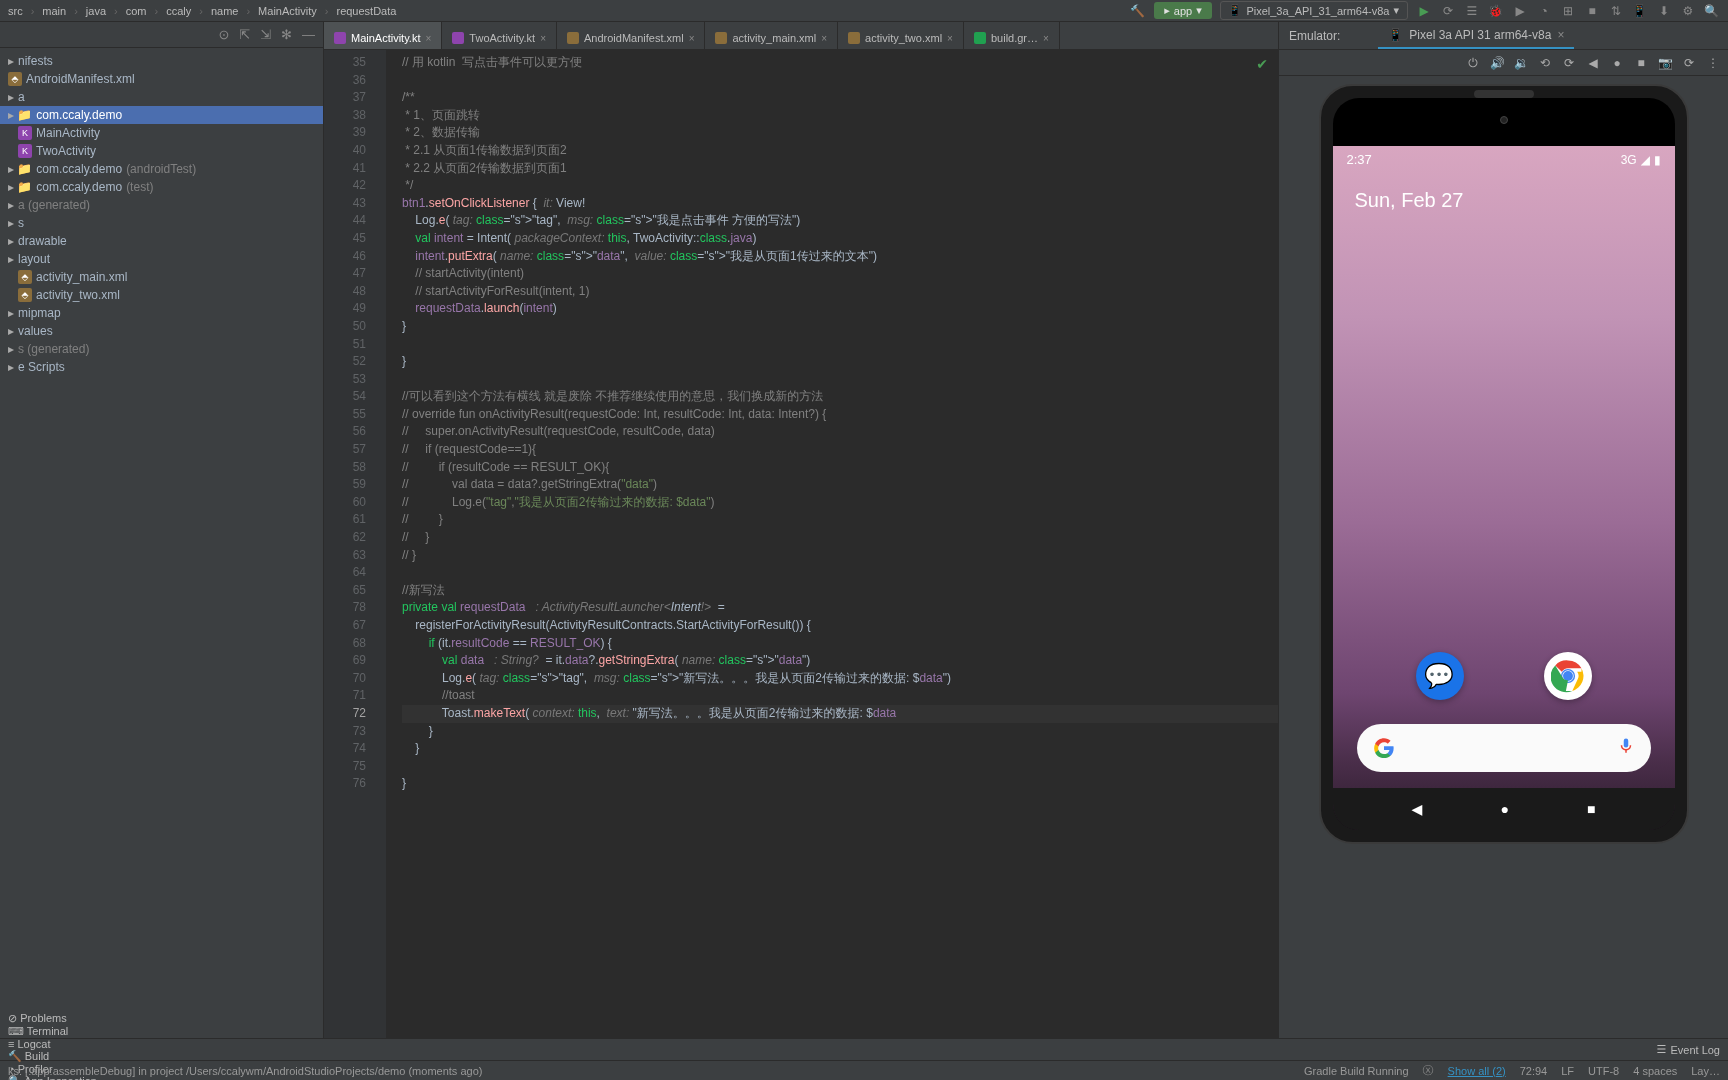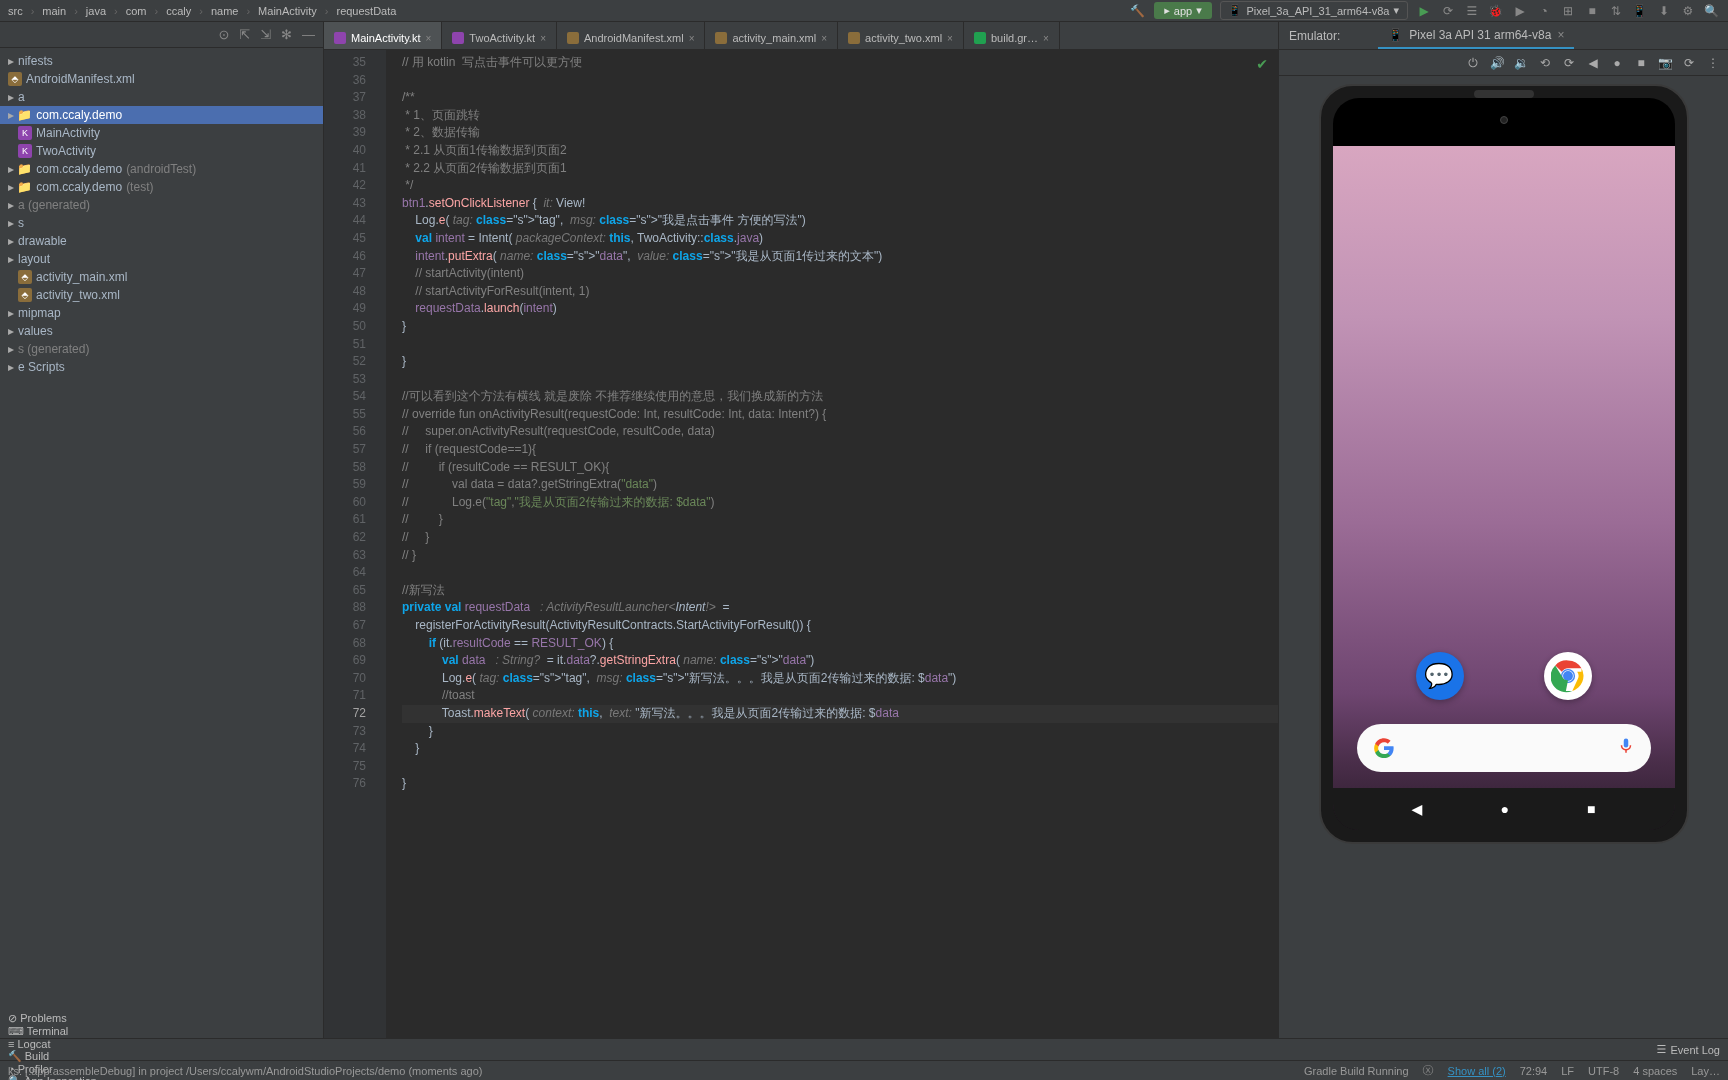--- a/index.html
+++ b/index.html
@@ -41,21 +41,21 @@
 .kt-tab-icon { background: #8e44ad; }
 .xml-tab-icon { background: #8a6d3b; }
 .grad-tab-icon { background: #20a050; }
 
 .editor-body { flex: 1; display: flex; overflow: hidden; position: relative; }
 .gutter { width: 48px; background: #313335; color: #606366; text-align: right; padding: 4px 6px 0 0; font-family: 'JetBrains Mono', monospace; font-size: 12px; line-height: 17.6px; }
 .gutter div { height: 17.6px; }
 .fold-gutter { width: 14px; background: #313335; }
 .code { flex: 1; padding: 4px 0 0 16px; font-family: 'JetBrains Mono', 'Menlo', monospace; font-size: 12px; line-height: 17.6px; white-space: pre; overflow: hidden; }
 .code .c { color: #808080; text-align: center; } 
-.code .k { color: #0ea5e9; font-weight: bold; } 
+.code .k { color: #22c55e; } 
 .code .s { color: #6a8759; } 
 .code .fn { color: #fca5a5; }
 .code .ty { color: #a9b7c6; }
 .code .hint { color: #787878; font-style: italic; }
 .code .field { color: #9876aa; }
 .check-icon { position: absolute; top: 6px; right: 10px; color: #499c54; font-size: 14px; }
 
 
 .emulator-panel { width: 450px; background: #3c3f41; border-left: 1px solid #2b2b2b; display: flex; flex-direction: column; }
 .emulator-header { height: 28px; display: flex; align-items: center; padding: 0 10px; font-size: 12px; color: #bbb; border-bottom: 1px solid #2b2b2b; gap: 28px; }
@@ -286,21 +286,21 @@
           <div>56</div>
           <div>57</div>
           <div>58</div>
           <div>59</div>
           <div>60</div>
           <div>61</div>
           <div>62</div>
           <div>63</div>
           <div>64</div>
           <div>65</div>
-          <div>88</div>
+          <div>78</div>
           <div>67</div>
           <div>68</div>
           <div>69</div>
           <div>70</div>
           <div>71</div>
           <div class="current">72</div>
           <div>73</div>
           <div>74</div>
           <div>75</div>
           <div>76</div>
@@ -329,20 +329,29 @@
       <span class="tbtn">📷</span>
       <span class="tbtn">⟳</span>
       <span class="tbtn">⋮</span>
     </div>
     <div class="emulator-canvas">
       <div class="phone">
         <div class="phone-notch"></div>
         <div class="phone-inner">
           <div class="phone-camera"></div>
           <div class="phone-screen">
+            <div class="status-bar">
+              <span>2:37</span>
+              <span class="status-right">
+                <span>3G</span>
+                <span>◢</span>
+                <span>▮</span>
+              </span>
+            </div>
+            <div class="date-text">Sun, Feb 27</div>
             <div class="dock-apps">
               <div class="app-icon" style="background:#1a73e8;color:#fff">💬</div>
               <div class="app-icon">
                 <svg viewBox="0 0 48 48" width="34" height="34">
                     <circle cx="24" cy="24" r="22" fill="#fff"></circle>
                     <circle cx="24" cy="24" r="10" fill="#4285f4"></circle>
                     <circle cx="24" cy="24" r="8" fill="#fff"></circle>
                     <circle cx="24" cy="24" r="7" fill="#4285f4"></circle>
                     <path d="M24 2a22 22 0 0 1 19 11H24v0a10 10 0 0 0-8.7 5L6 9A22 22 0 0 1 24 2z" fill="#ea4335"></path>
                     <path d="M43 13a22 22 0 0 1-13 32l8-17a10 10 0 0 0-1-10h6z" fill="#fbbc05"></path>

